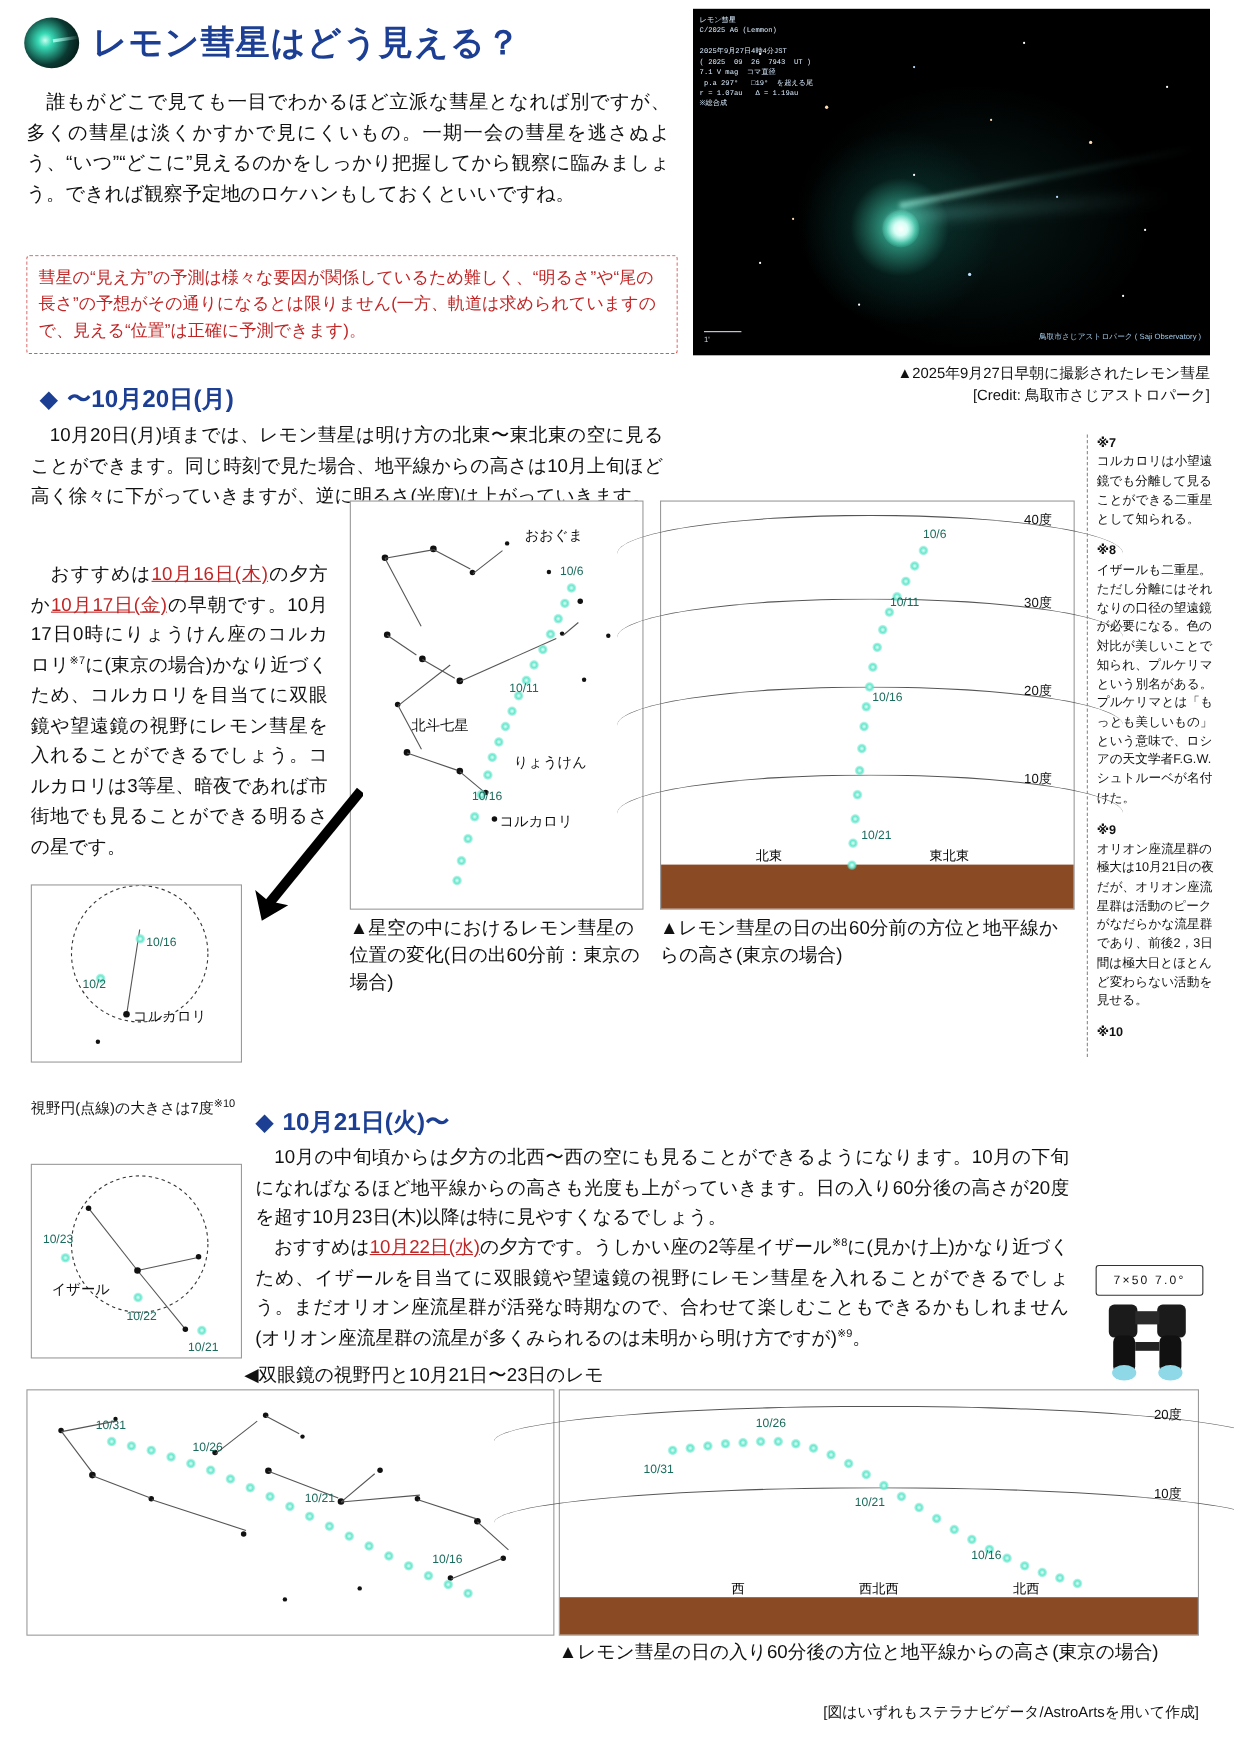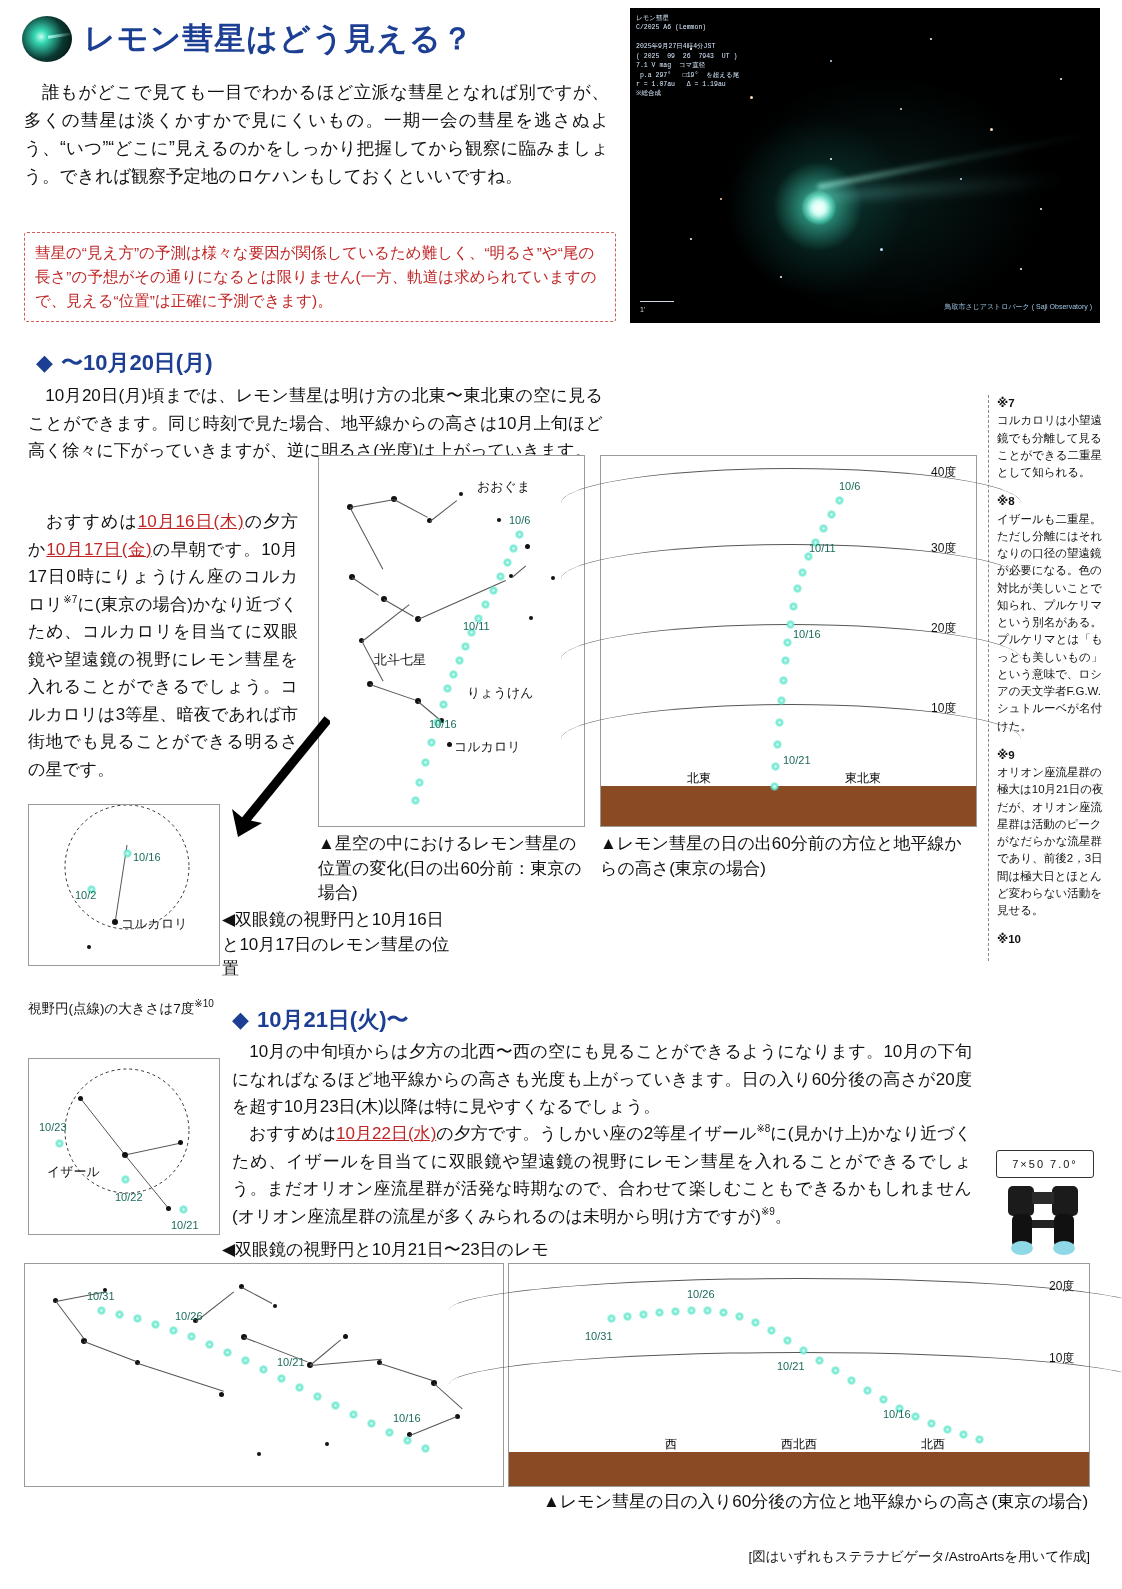--- a/index.html
+++ b/index.html
@@ -179,20 +179,24 @@
     <span class="star" style="left:150px;top:268px;width:2px;height:2px;"></span>
     <span class="star st-r" style="left:90px;top:190px;width:2px;height:2px;"></span>
     <span class="star" style="left:430px;top:70px;width:2px;height:2px;"></span>
     <span class="star st-b" style="left:330px;top:170px;width:2px;height:2px;"></span>
     <span class="star" style="left:200px;top:150px;width:2px;height:2px;"></span>
     <span class="star st-r" style="left:270px;top:100px;width:2px;height:2px;"></span>
     <span class="star" style="left:60px;top:230px;width:2px;height:2px;"></span>
     <span class="star" style="left:390px;top:260px;width:2px;height:2px;"></span>
   </div>
 
+  <div class="photo-cap">
+    <span>▲2025年9月27日早朝に撮影されたレモン彗星</span>
+    <span class="c2">[Credit: 鳥取市さじアストロパーク]</span>
+  </div>
 
   <div class="sec-h" style="left:36px;top:348px;">
     <span class="dia">◆</span><span>〜10月20日(月)</span>
   </div>
 
   <div class="body-t" style="left:28px;top:382px;width:575px;">　10月20日(月)頃までは、レモン彗星は明け方の北東〜東北東の空に見ることができます。同じ時刻で見た場合、地平線からの高さは10月上旬ほど高く徐々に下がっていきますが、逆に明るさ(光度)は上がっていきます。</div>
 
   <div class="body-t" style="left:28px;top:508px;width:270px;">
     <span>　おすすめは</span><span class="u-red">10月16日(木)</span><span>の夕方か</span><span class="u-red">10月17日(金)</span><span>の早朝です。10月17日0時にりょうけん座のコルカロリ</span><span class="sup">※7</span><span>に(東京の場合)かなり近づくため、コルカロリを目当てに双眼鏡や望遠鏡の視野にレモン彗星を入れることができるでしょう。コルカロリは3等星、暗夜であれば市街地でも見ることができる明るさの星です。</span>
   </div>
@@ -310,21 +314,20 @@
       <line x1="98" y1="40" x2="86" y2="118" stroke="#555" stroke-width="1"></line>
     </svg>
     <span class="cometdot" style="left:94px;top:44px;"></span>
     <span class="cometdot" style="left:58px;top:80px;"></span>
     <span class="sdot" style="left:83px;top:114px;width:6px;height:6px;"></span>
     <span class="sdot" style="left:58px;top:140px;width:4px;height:4px;"></span>
     <span class="clabel" style="left:104px;top:46px;">10/16</span>
     <span class="clabel" style="left:46px;top:84px;">10/2</span>
     <span class="glabel" style="left:92px;top:110px;">コルカロリ</span>
   </div>
-  <div class="cap" style="left:222px;top:908px;width:230px;">◀双眼鏡の視野円と10月16日と10月17日のレモン彗星の位置</div>
 
   <div class="fovtext" style="left:28px;top:998px;width:200px;">
     <span>視野円(点線)の大きさは7度</span><span class="sup">※10</span>
   </div>
 
   <div class="sec-h" style="left:232px;top:1005px;">
     <span class="dia">◆</span><span>10月21日(火)〜</span>
   </div>
 
   <div class="body-t" style="left:232px;top:1038px;width:740px;">　10月の中旬頃からは夕方の北西〜西の空にも見ることができるようになります。10月の下旬になればなるほど地平線からの高さも光度も上がっていきます。日の入り60分後の高さが20度を超す10月23日(木)以降は特に見やすくなるでしょう。</div>
@@ -446,21 +449,21 @@
     <span class="cometdot" style="left:418px;top:155px;"></span>
     <span class="cometdot" style="left:434px;top:161px;"></span>
     <span class="cometdot" style="left:450px;top:166px;"></span>
     <span class="cometdot" style="left:466px;top:171px;"></span>
 
     <span class="clabel" style="left:178px;top:24px;">10/26</span>
     <span class="clabel" style="left:76px;top:66px;">10/31</span>
     <span class="clabel" style="left:268px;top:96px;">10/21</span>
     <span class="clabel" style="left:374px;top:144px;">10/16</span>
   </div>
-  <div class="cap" style="left:508px;top:1490px;width:560px;margin-left:35px;">▲レモン彗星の日の入り60分後の方位と地平線からの高さ(東京の場合)</div>
+  <div class="cap" style="left:508px;top:1490px;width:560px;">▲レモン彗星の日の入り60分後の方位と地平線からの高さ(東京の場合)</div>
 
   <div class="notes">
     <div class="nt">
       <span class="nhead">※7</span><br>
       <span>コルカロリは小望遠鏡でも分離して見ることができる二重星として知られる。</span>
     </div>
     <div class="nt">
       <span class="nhead">※8</span><br>
       <span>イザールも二重星。ただし分離にはそれなりの口径の望遠鏡が必要になる。色の対比が美しいことで知られ、プルケリマという別名がある。プルケリマとは「もっとも美しいもの」という意味で、ロシアの天文学者F.G.W.シュトルーベが名付けた。</span>
     </div>

